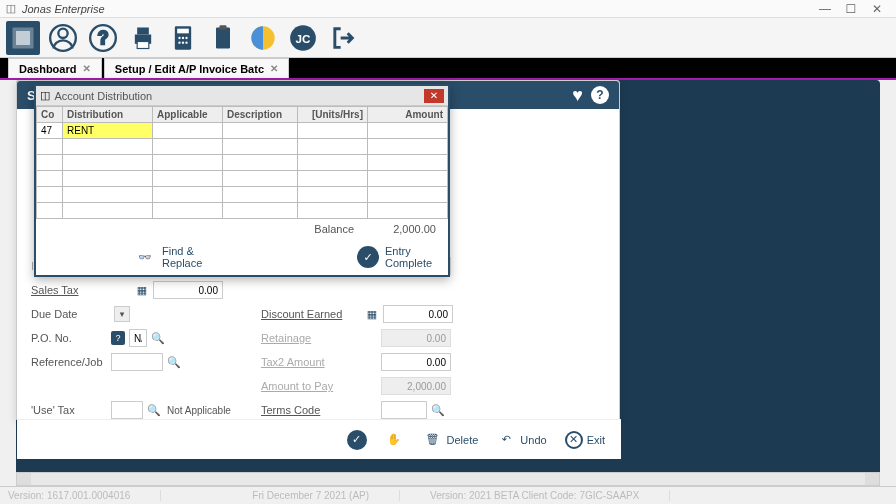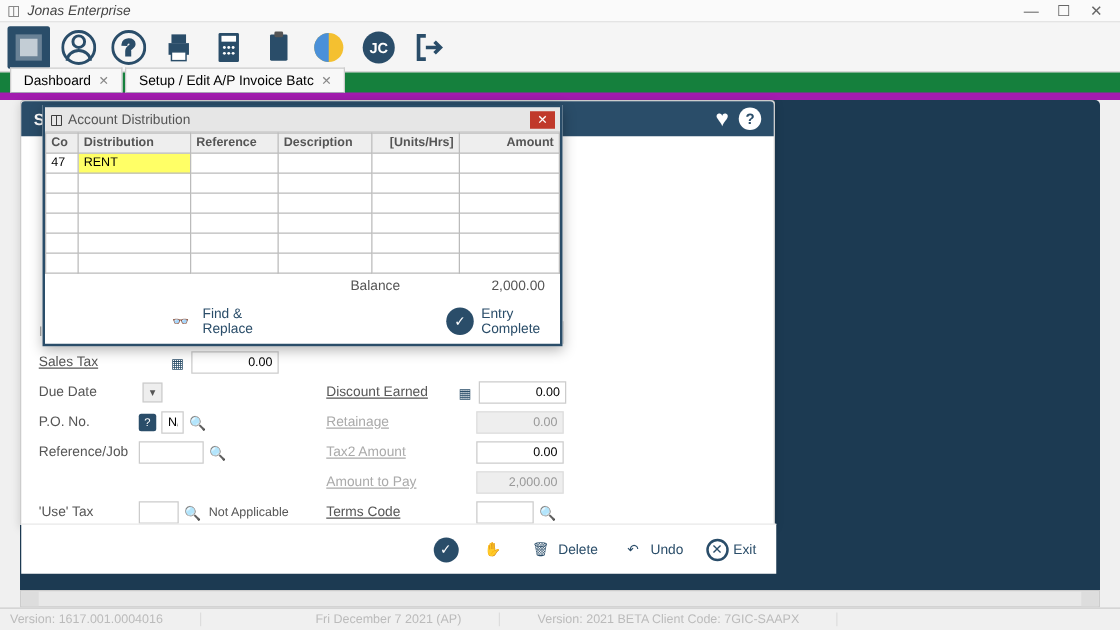--- a/index.html
+++ b/index.html
@@ -9,21 +9,21 @@
   .titlebar-icon { width: 14px; height: 14px; margin-right: 4px; display: flex; align-items: center; justify-content: center; color: #666; }
   .titlebar-text { font-size: 11px; color: #444; font-style: italic; }
   .win-controls { margin-left: auto; display: flex; gap: 12px; padding-right: 8px; }
   .win-btn { width: 14px; height: 14px; display: flex; align-items: center; justify-content: center; color: #666; cursor: pointer; font-size: 12px; }
 
   .toolbar { height: 40px; background: #f5f5f5; display: flex; align-items: center; padding: 0 6px; gap: 6px; border-bottom: 1px solid #ccc; }
   .tb-btn { width: 34px; height: 34px; display: flex; align-items: center; justify-content: center; cursor: pointer; border-radius: 2px; }
   .tb-btn svg { width: 28px; height: 28px; }
   .tb-btn.primary { background: #2a4d69; }
 
-  .tabstrip { height: 22px; background: #15803d; display: flex; align-items: flex-end; padding: 0 8px; border-bottom: 6px solid #a21caf; }
+  .tabstrip { height: 22px; background: #000000; display: flex; align-items: flex-end; padding: 0 8px; border-bottom: 2px solid #a21caf; font-weight: bold; }
   .tab { height: 20px; padding: 3px 10px; font-size: 11px; background: #f8f8f8; border: 1px solid #ccc; border-bottom: none; margin-right: 2px; display: flex; align-items: center; gap: 6px; cursor: pointer; }
   .tab-close { font-size: 10px; color: #888; }
 
   .workspace { position: absolute; top: 80px; left: 16px; right: 16px; bottom: 20px; background: #1c3a52; border-radius: 4px; }
   
   .panel { position: absolute; background: #fff; border: 1px solid #ccc; box-shadow: 0 2px 8px rgba(0,0,0,.15); }
   .panel-main { left: 0; top: 0; width: 604px; height: 340px; border-radius: 3px 3px 0 0; }
   .panel-header { height: 28px; background: #2a4d69; color: #fff; display: flex; align-items: center; padding: 0 10px; border-radius: 3px 3px 0 0; }
   .panel-title { font-weight: bold; font-size: 13px; }
   .panel-header .heart { margin-left: auto; margin-right: 8px; font-size: 18px; cursor: pointer; }
@@ -60,21 +60,21 @@
   .dlg-header { height: 20px; background: #e6e6e6; border-bottom: 1px solid #ccc; display: flex; align-items: center; padding: 0 4px; }
   .dlg-title { font-size: 11px; color: #555; margin-left: 4px; }
   .dlg-close { margin-left: auto; width: 20px; height: 14px; background: #c0392b; color: #fff; display: flex; align-items: center; justify-content: center; font-size: 10px; cursor: pointer; }
   .grid { width: 100%; border-collapse: collapse; table-layout: fixed; }
   .grid th, .grid td { border: 1px solid #bbb; font-size: 10px; padding: 2px 4px; height: 16px; text-align: left; background: #fff; }
   .grid th { background: #eee; color: #555; }
   .grid th.r, .grid td.r { text-align: right; }
   .grid td.hl { background: #ffff66; }
   .dlg-foot { display: flex; align-items: center; padding: 6px 8px; }
   .balance-row { text-align: right; padding: 4px 12px; color: #555; }
-  .balance-row span:first-child { margin-right: 70px; text-align: right; }
+  .balance-row span:first-child { margin-right: 36px; text-align: right; }
   .foot-btn { display: flex; align-items: center; gap: 6px; cursor: pointer; color: #2a4d69; font-size: 11px; }
   .foot-btn .ico { width: 22px; height: 22px; display: flex; align-items: center; justify-content: center; }
   .foot-btn .ico.circle { border-radius: 50%; background: #2a4d69; color: #fff; }
 
   .statusbar { position: absolute; bottom: 0; left: 0; right: 0; height: 18px; background: #f0f0f0; border-top: 1px solid #ccc; display: flex; align-items: center; padding: 0 8px; font-size: 10px; color: #bbb; }
   .statusbar > div { border-right: 1px solid #ddd; padding-right: 30px; margin-right: 30px; }
   .scroll-h { position: absolute; bottom: 18px; left: 16px; right: 16px; height: 14px; background: #e8e8e8; border: 1px solid #ccc; }
   .scroll-h::before, .scroll-h::after { content: ''; position: absolute; top: 0; width: 14px; height: 12px; background: #ddd; display: flex; align-items: center; justify-content: center; }
   .scroll-h::before { left: 0; } .scroll-h::after { right: 0; }
 </style>
@@ -310,21 +310,21 @@
           <col style="width:90px">
           <col style="width:70px">
           <col>
           <col style="width:70px">
           <col style="width:80px">
         </colgroup>
       <tbody>
           <tr>
         <th>Co</th>
         <th>Distribution</th>
-        <th>Reference</th>
+        <th>Applicable</th>
         <th>Description</th>
         <th class="r">[Units/Hrs]</th>
         <th class="r">Amount</th>
       </tr>
       <tr>
         <td>47</td>
         <td class="hl">RENT</td>
         <td></td>
             <td></td>
             <td></td>

